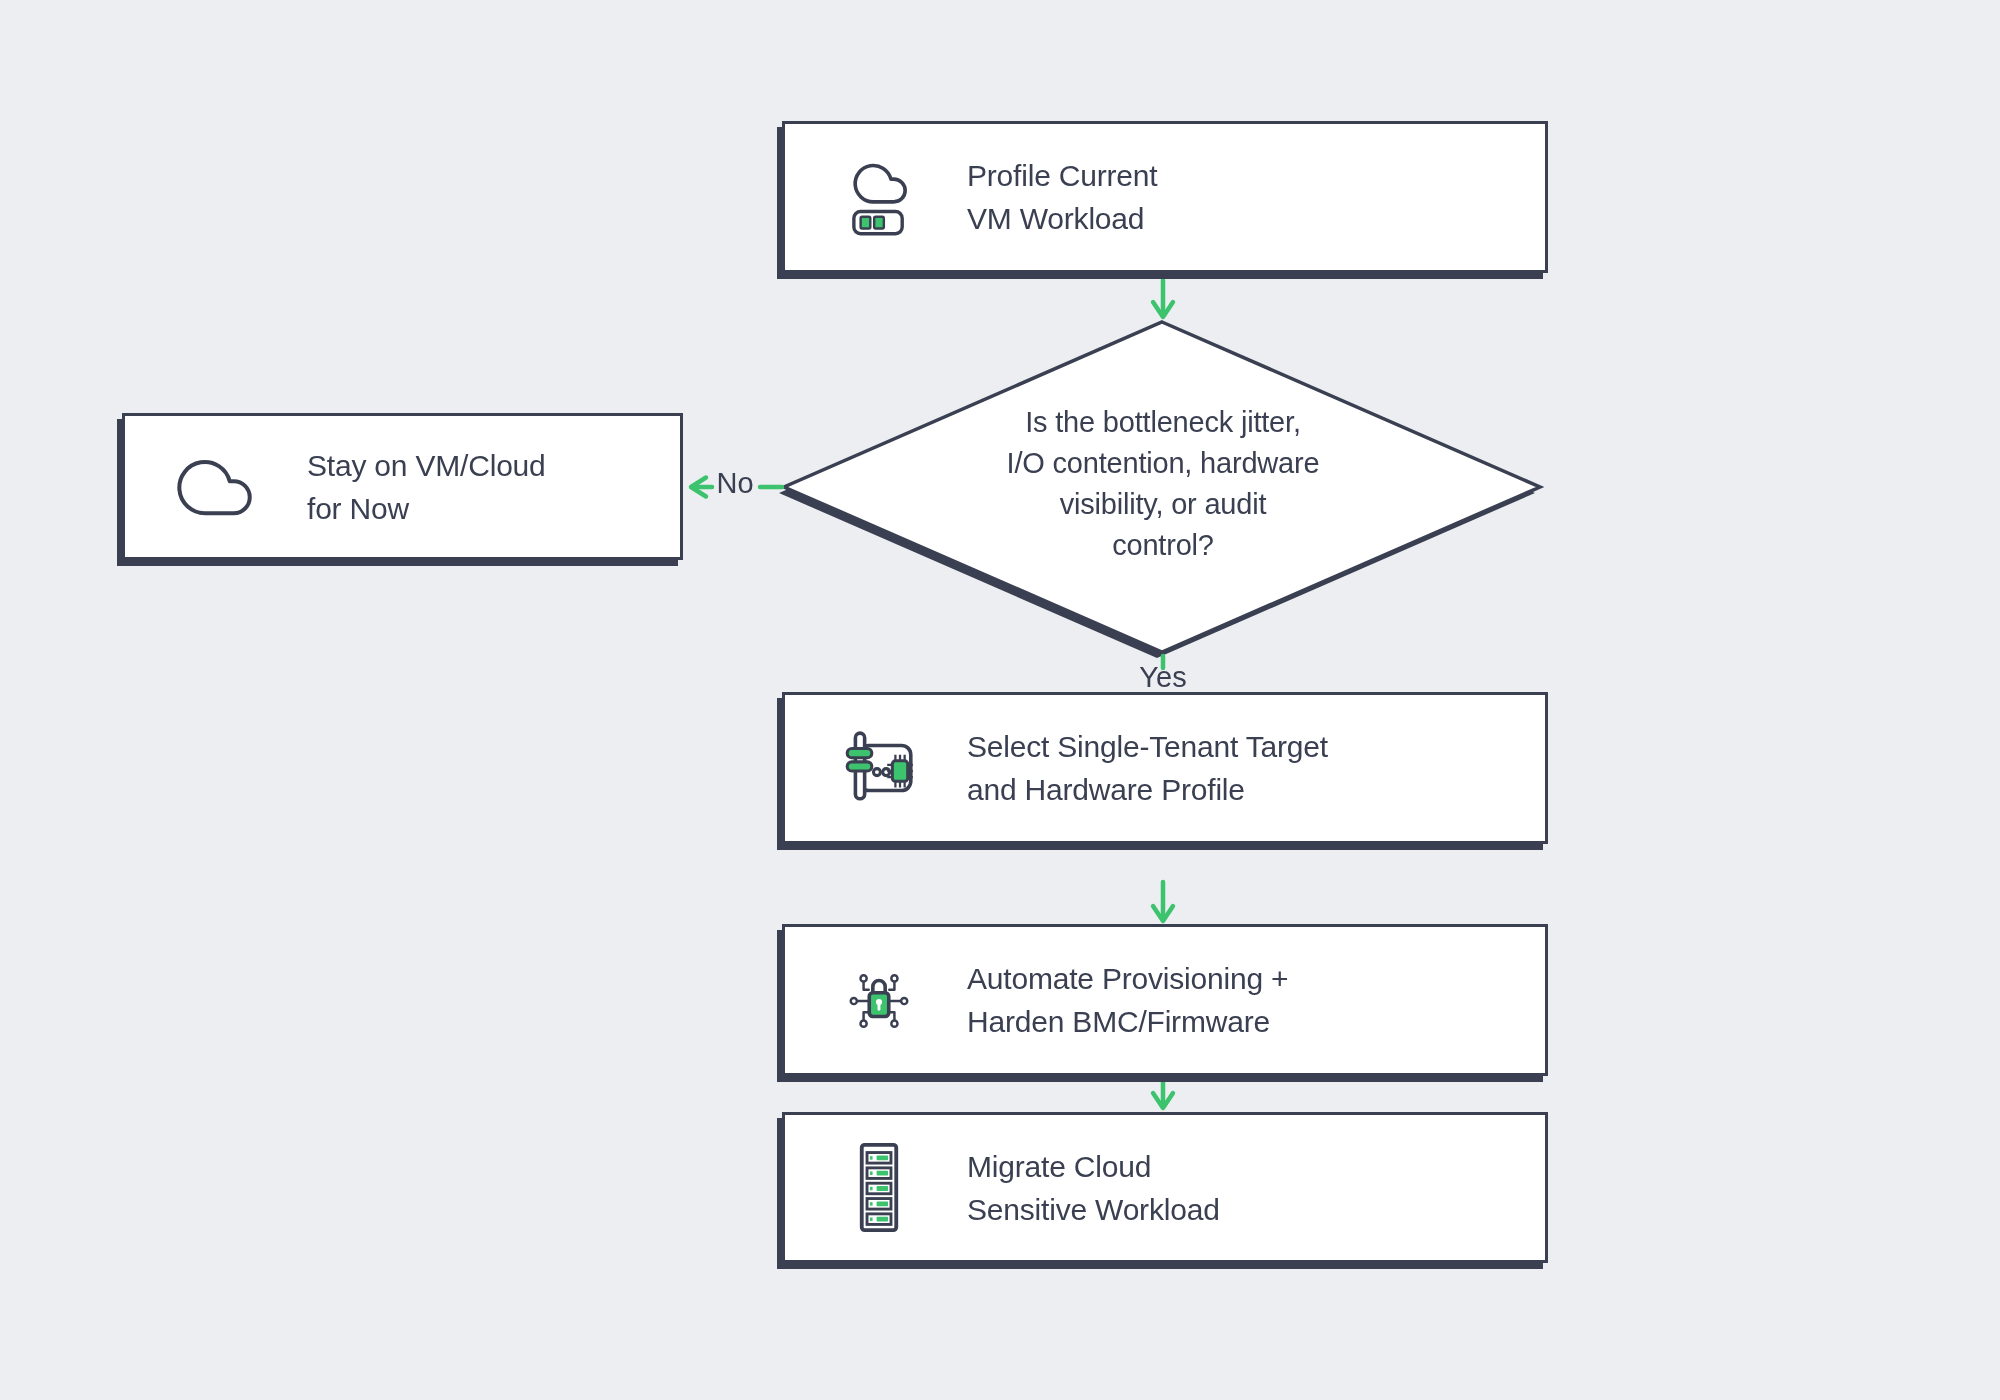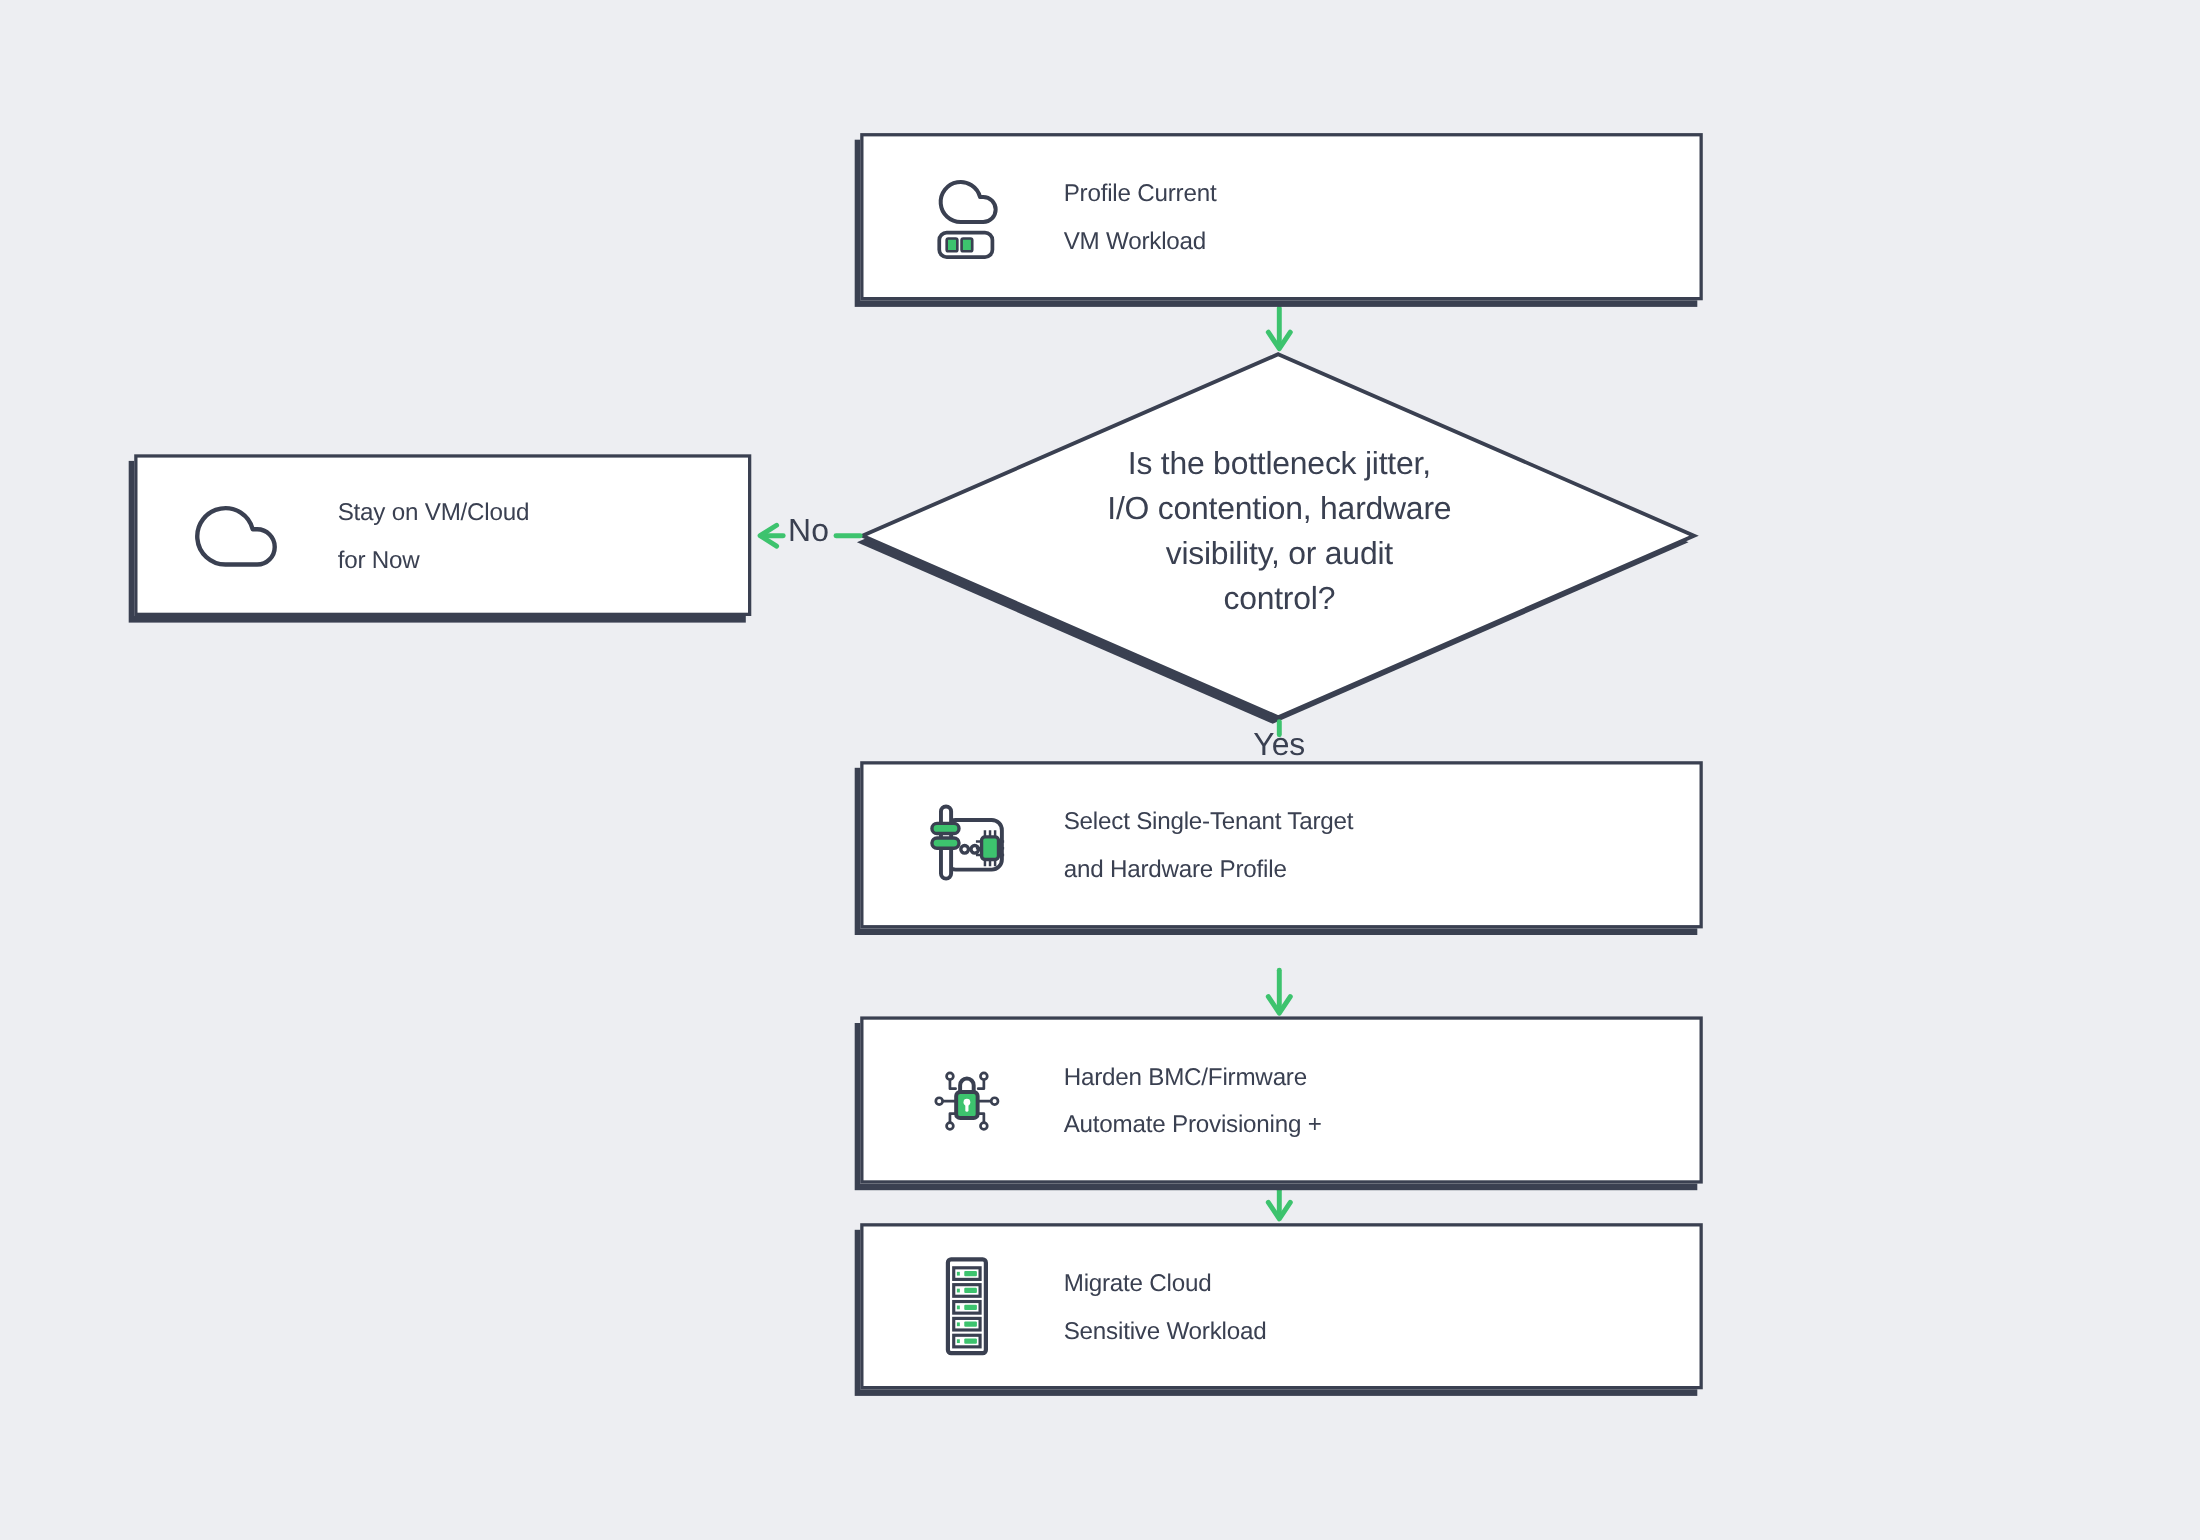--- a/index.html
+++ b/index.html
@@ -32,21 +32,21 @@
     padding:0 24px 0 46px;
   }
   .icon-wrap{
     flex:0 0 auto;
     display:flex;
     align-items:center;
     justify-content:center;
     width:96px;
   }
   .node-label{
-    font-size:22px;
+    font-size:30px;
     line-height:43px;
     letter-spacing:-0.2px;
     color:var(--ink);
     white-space:nowrap;
   }
   .node-label span{display:block;}
 
   
   .diamond-label{
     position:absolute;
@@ -200,22 +200,22 @@
           <path d="M46,48 h5 v7"></path>
             <circle cx="51" cy="59" r="3" class="s-ink-f-white"></circle>
         </g>
         <path d="M30,30 v-7 a6,6 0 0 1 12,0 v7" class="s-ink-f-white" stroke-width="3.5" stroke-linejoin="round"></path>
         <rect x="26.5" y="29" width="19" height="23" rx="3.5" class="s-ink-f-green" stroke-width="3.5"></rect>
         <circle cx="36" cy="38" r="3" class="f-white"></circle>
         <rect x="34.6" y="39.5" width="2.8" height="7" rx="1.4" class="f-white"></rect>
       </svg>
     </span>
     <div class="node-label">
+      <span>Automate Provisioning +</span>
       <span>Harden BMC/Firmware</span>
-      <span>Automate Provisioning +</span>
     </div>
   </div>
 
   <div class="node" style="left:782px;top:1112px;width:766px;height:151px;">
     <span class="icon-wrap">
       <svg width="62" height="92" viewBox="0 0 64 96">
         <rect x="14" y="3" width="36" height="89" rx="3" class="s-ink-f-white" stroke-width="4"></rect>
         <g>
           <rect x="19.5" y="11" width="25" height="11" class="s-ink-f-white" stroke-width="3"></rect>
           <rect x="22.5" y="14.8" width="2.8" height="3.6" class="f-green"></rect>

